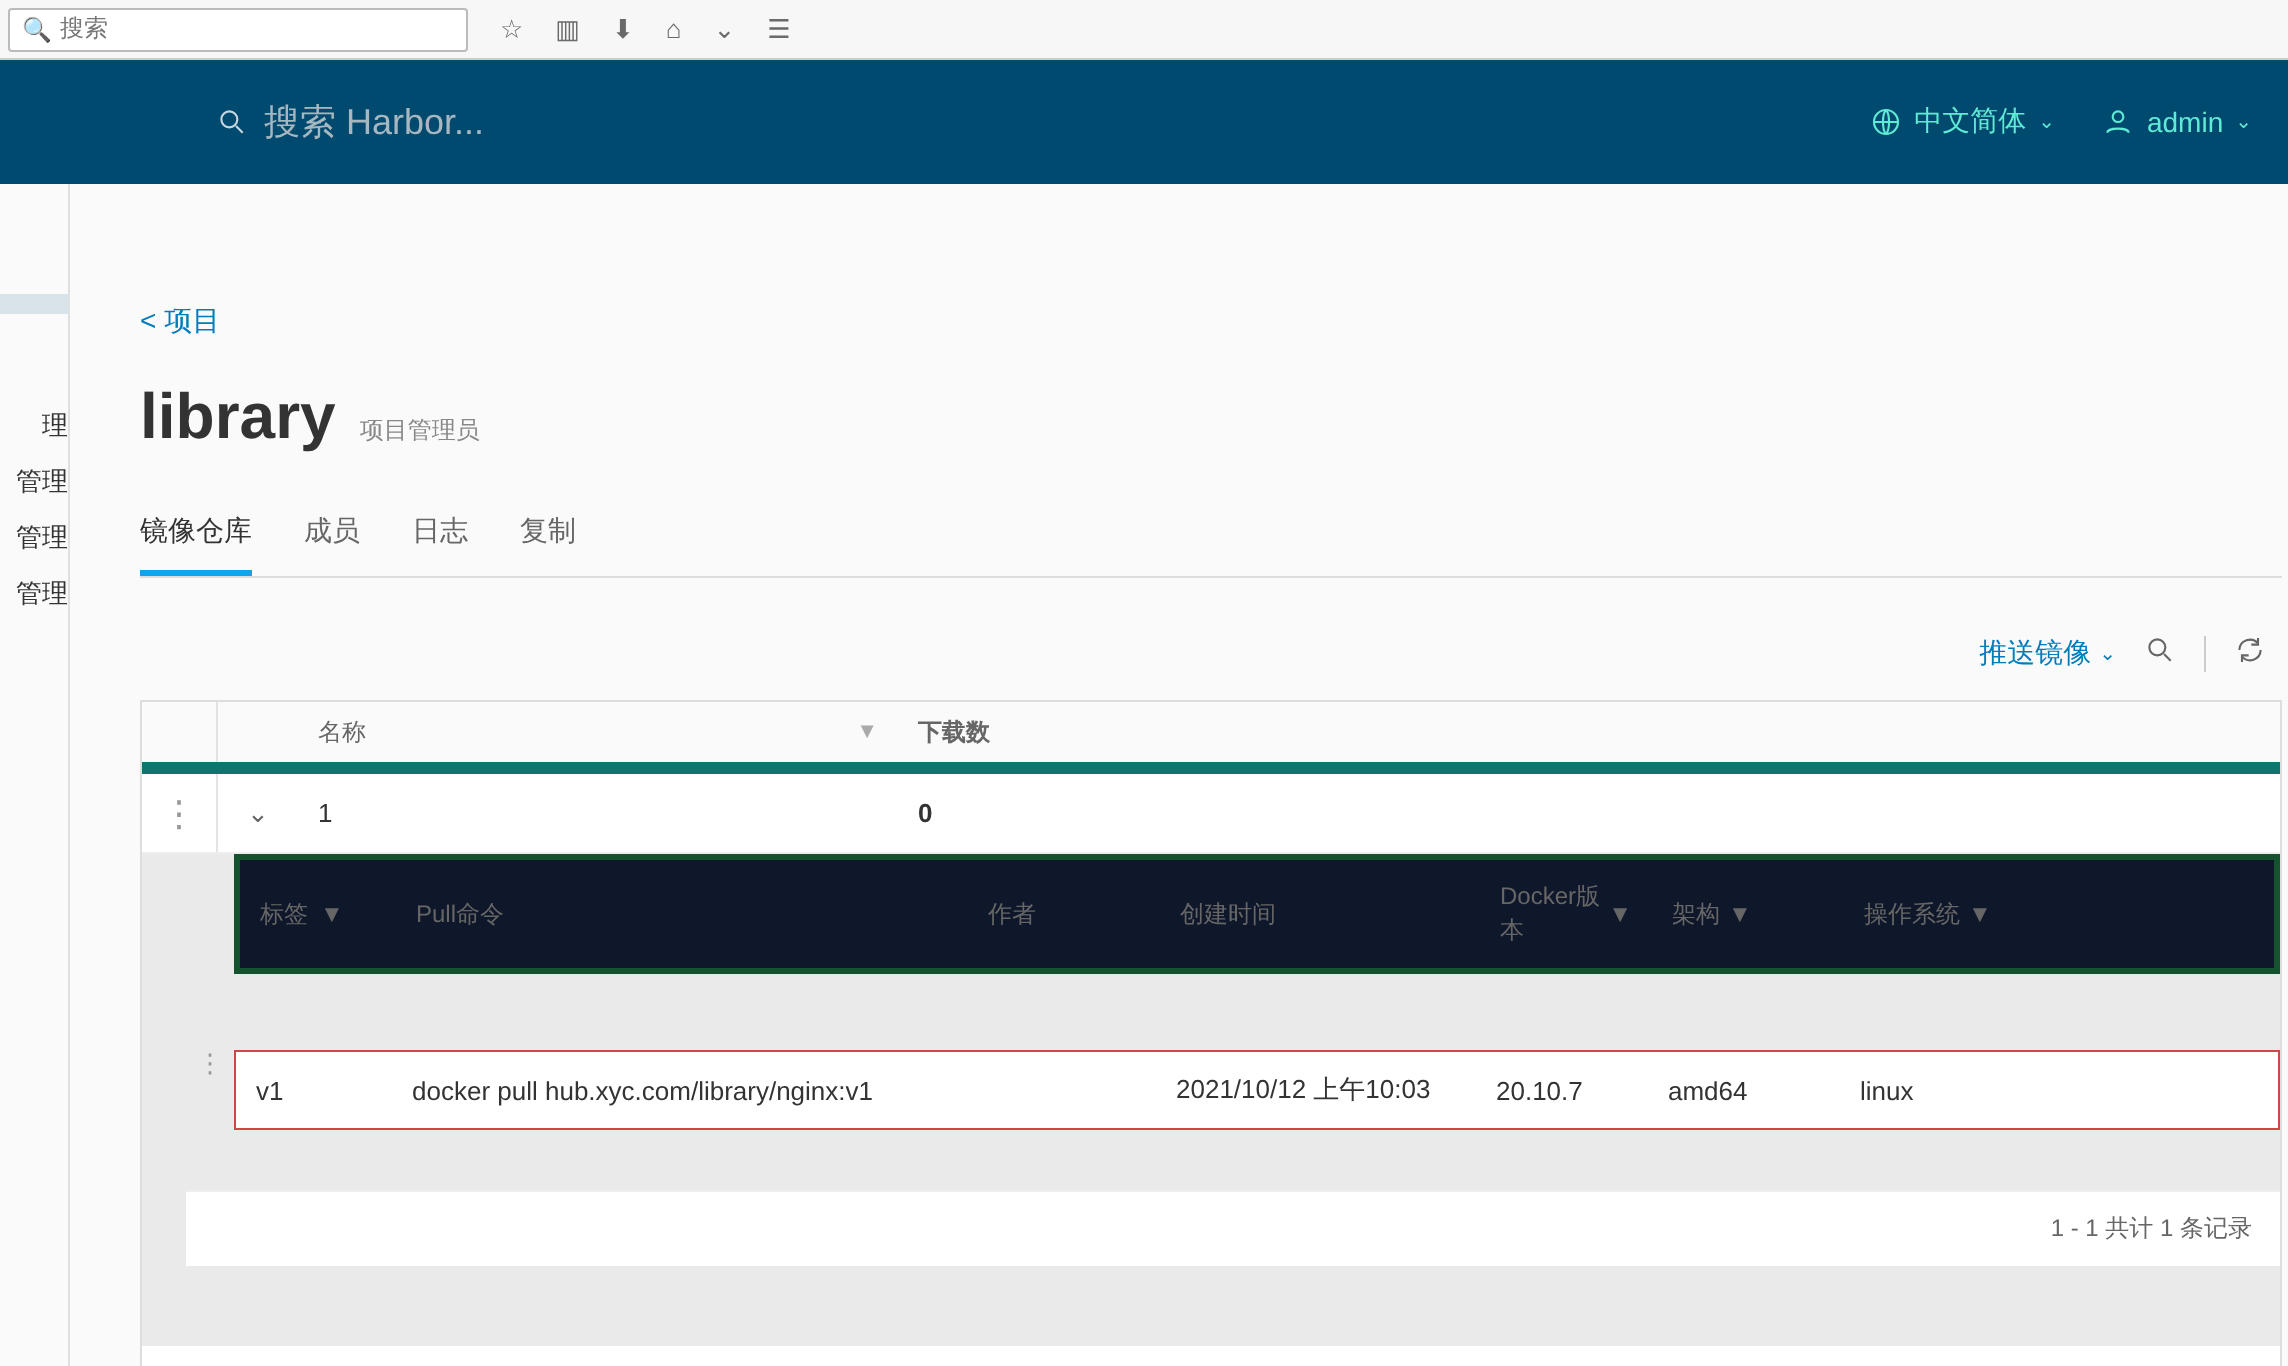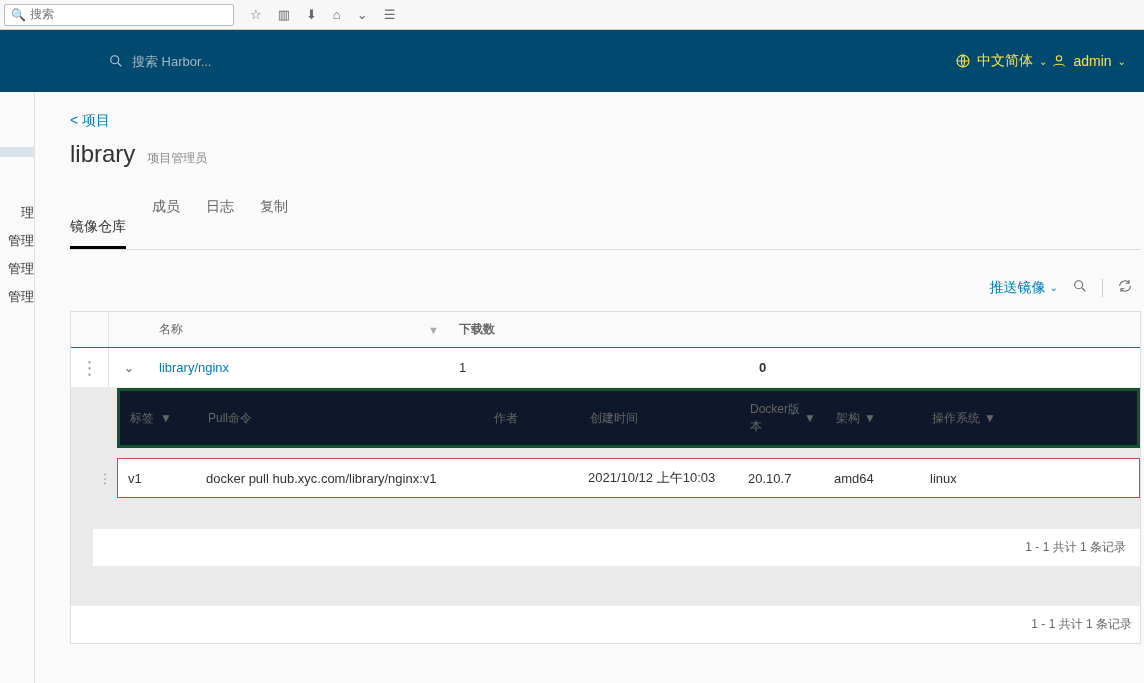--- a/index.html
+++ b/index.html
@@ -9,68 +9,68 @@
   .browser-bar { background: #f7f7f7; height: 30px; display: flex; align-items: center; border-bottom: 1px solid #ccc; padding: 0 4px; gap: 6px; }
   .url-box { flex: 0 0 660px; height: 22px; border: 1px solid #bbb; border-radius: 2px; background: #fff; display: flex; align-items: center; padding: 0 6px; font-size: 12px; color: #555; }
   .url-box .reload { margin-left: auto; color: #666; cursor: pointer; }
   .search-box-browser { width: 230px; height: 22px; border: 1px solid #bbb; border-radius: 2px; background: #fff; display: flex; align-items: center; padding: 0 6px; font-size: 12px; color: #777; gap: 4px; }
   .chrome-icons { display: flex; gap: 16px; margin-left: 10px; color: #6a6a6a; }
   .chrome-icons span { cursor: pointer; }
 
   
   .top-nav { background: #004a70; color: #eaedf0; height: 62px; display: flex; align-items: center; padding: 0 18px 0 108px; }
   .nav-search { display: flex; align-items: center; gap: 8px; color: #c7d6de; font-size: 14px; }
-  .nav-search input { background: transparent; border: none; outline: none; color: #eaedf0; font-size: 13px; width: 260px; }
+  .nav-search input { background: transparent; border: none; outline: none; color: #eaedf0; font-size: 18px; width: 260px; }
   .nav-search input::placeholder { color: #a7b7bf; }
-  .nav-right { margin-left: auto; display: flex; align-items: center; gap: 4px; font-size: 14px; color: #fde047; }
+  .nav-right { margin-left: auto; display: flex; align-items: center; gap: 24px; font-size: 14px; color: #5eead4; }
   .nav-right .item { display: flex; align-items: center; gap: 6px; cursor: pointer; }
   .caret { font-size: 10px; }
 
   
   .layout { display: flex; height: calc(100% - 92px); }
   .sidebar { width: 35px; background: #fafafa; border-right: 1px solid #e0e0e0; }
   .sidebar-stub { list-style: none; padding-top: 55px; }
   .sidebar-stub li { font-size: 13px; color: #333; padding: 5px 0 5px 0; white-space: nowrap; text-align: right; }
   .sidebar-stub li.active { background: #d9e4ea; }
 
   .main { flex: 1; padding: 20px 3px 0 35px; overflow: auto; }
-  .breadcrumb { color: #007cbb; font-size: 14px; margin-bottom: 10px; cursor: pointer; }
+  .breadcrumb { color: #007cbb; font-size: 14px; margin-bottom: 10px; cursor: pointer; margin-top: 40px; }
   .page-title { display: flex; align-items: baseline; gap: 12px; margin-bottom: 24px; }
-  .page-title h1 { font-size: 24px; font-weight: 400; color: #333; }
+  .page-title h1 { font-size: 32px; font-weight: 700; color: #333; margin-top: 10px; }
   .page-title .role { font-size: 12px; color: #888; }
 
   .tabs { display: flex; gap: 26px; border-bottom: 1px solid #ddd; margin-bottom: 28px; }
   .tab { font-size: 14px; color: #666; padding: 6px 0 10px 0; cursor: pointer; }
-  .tab.active { color: #333; border-bottom: 3px solid #000000; font-weight: 500; margin-top: 20px; }
+  .tab.active { color: #333; border-bottom: 3px solid #0ea5e9; font-weight: 500; }
 
   .toolbar { display: flex; justify-content: flex-end; align-items: center; gap: 14px; margin-bottom: 14px; padding-right: 8px; }
   .push-link { color: #007cbb; font-size: 14px; cursor: pointer; display: flex; align-items: center; gap: 4px; }
   .toolbar .icon { color: #666; cursor: pointer; }
   .vsep { width: 1px; height: 18px; background: #ccc; }
 
   
   .table-wrap { border: 1px solid #ddd; background: #fff; }
   .thead, .trow { display: flex; align-items: center; }
-  .thead { background: #fafafa; border-bottom: 1px solid #0f766e; font-size: 12px; color: #666; height: 36px; }
+  .thead { background: #fafafa; border-bottom: 6px solid #0f766e; font-size: 12px; color: #666; height: 36px; }
   .trow { border-bottom: 1px solid #eee; height: 40px; background: #fff; }
   .cell { padding: 0 10px; display: flex; align-items: center; }
   .c-kebab { width: 38px; justify-content: center; color: #999; cursor: pointer; font-size: 18px; border-right: 1px solid #e3e3e3; height: 100%; }
   .c-caret { width: 40px; justify-content: center; color: #666; cursor: pointer; }
   .c-name { width: 300px; }
   .c-tags { width: 300px; }
   .c-pulls { flex: 1; font-weight: bold; }
   .thead .filter { margin-left: auto; color: #aaa; font-size: 11px; }
 
   .trow .c-name { color: #007cbb; cursor: pointer; }
 
   
   .sub-area { background: #eaeaea; padding: 0 0 40px 22px; }
   .sub-head { display: flex; background: #0f172a; border: 3px solid #14532d; font-size: 12px; color: #666; }
   .sub-head .cell { padding: 10px 10px; }
-  .sub-row { display: flex; align-items: center; background: #fff; border: 1px solid #d04545; height: 40px; font-size: 13px; }
+  .sub-row { display: flex; align-items: center; background: #fff; border: 1px solid #d04545; height: 40px; font-size: 13px; margin-top: 28px; }
   .sub-row .cell { padding: 0 10px; }
   .sc-kebab { width: 24px; justify-content: center; color: #999; cursor: pointer; }
   .sc-tag { width: 78px; }
   .sc-pull { width: 286px; }
   .sc-author { width: 96px; }
   .sc-time { width: 160px; }
   .sc-docker { width: 86px; }
   .sc-arch { width: 96px; }
   .sc-os { flex: 1; }
 
@@ -178,21 +178,20 @@
         <div class="cell c-name">
           <span>名称</span>
           <span class="filter">▼</span>
         </div>
         <div class="cell c-pulls">下载数</div>
       </div>
 
       <div class="trow">
         <div class="cell c-kebab">⋮</div>
         <div class="cell c-caret">⌄</div>
-        <div class="cell c-name">library/nginx</div>
         <div class="cell c-tags">1</div>
         <div class="cell c-pulls">0</div>
       </div>
 
       <div class="sub-area">
         <div style="display:flex;">
           <div class="cell sc-kebab"></div>
           <div class="sub-head" style="flex:1;">
             <div class="cell sc-tag">
               <span>标签</span>

